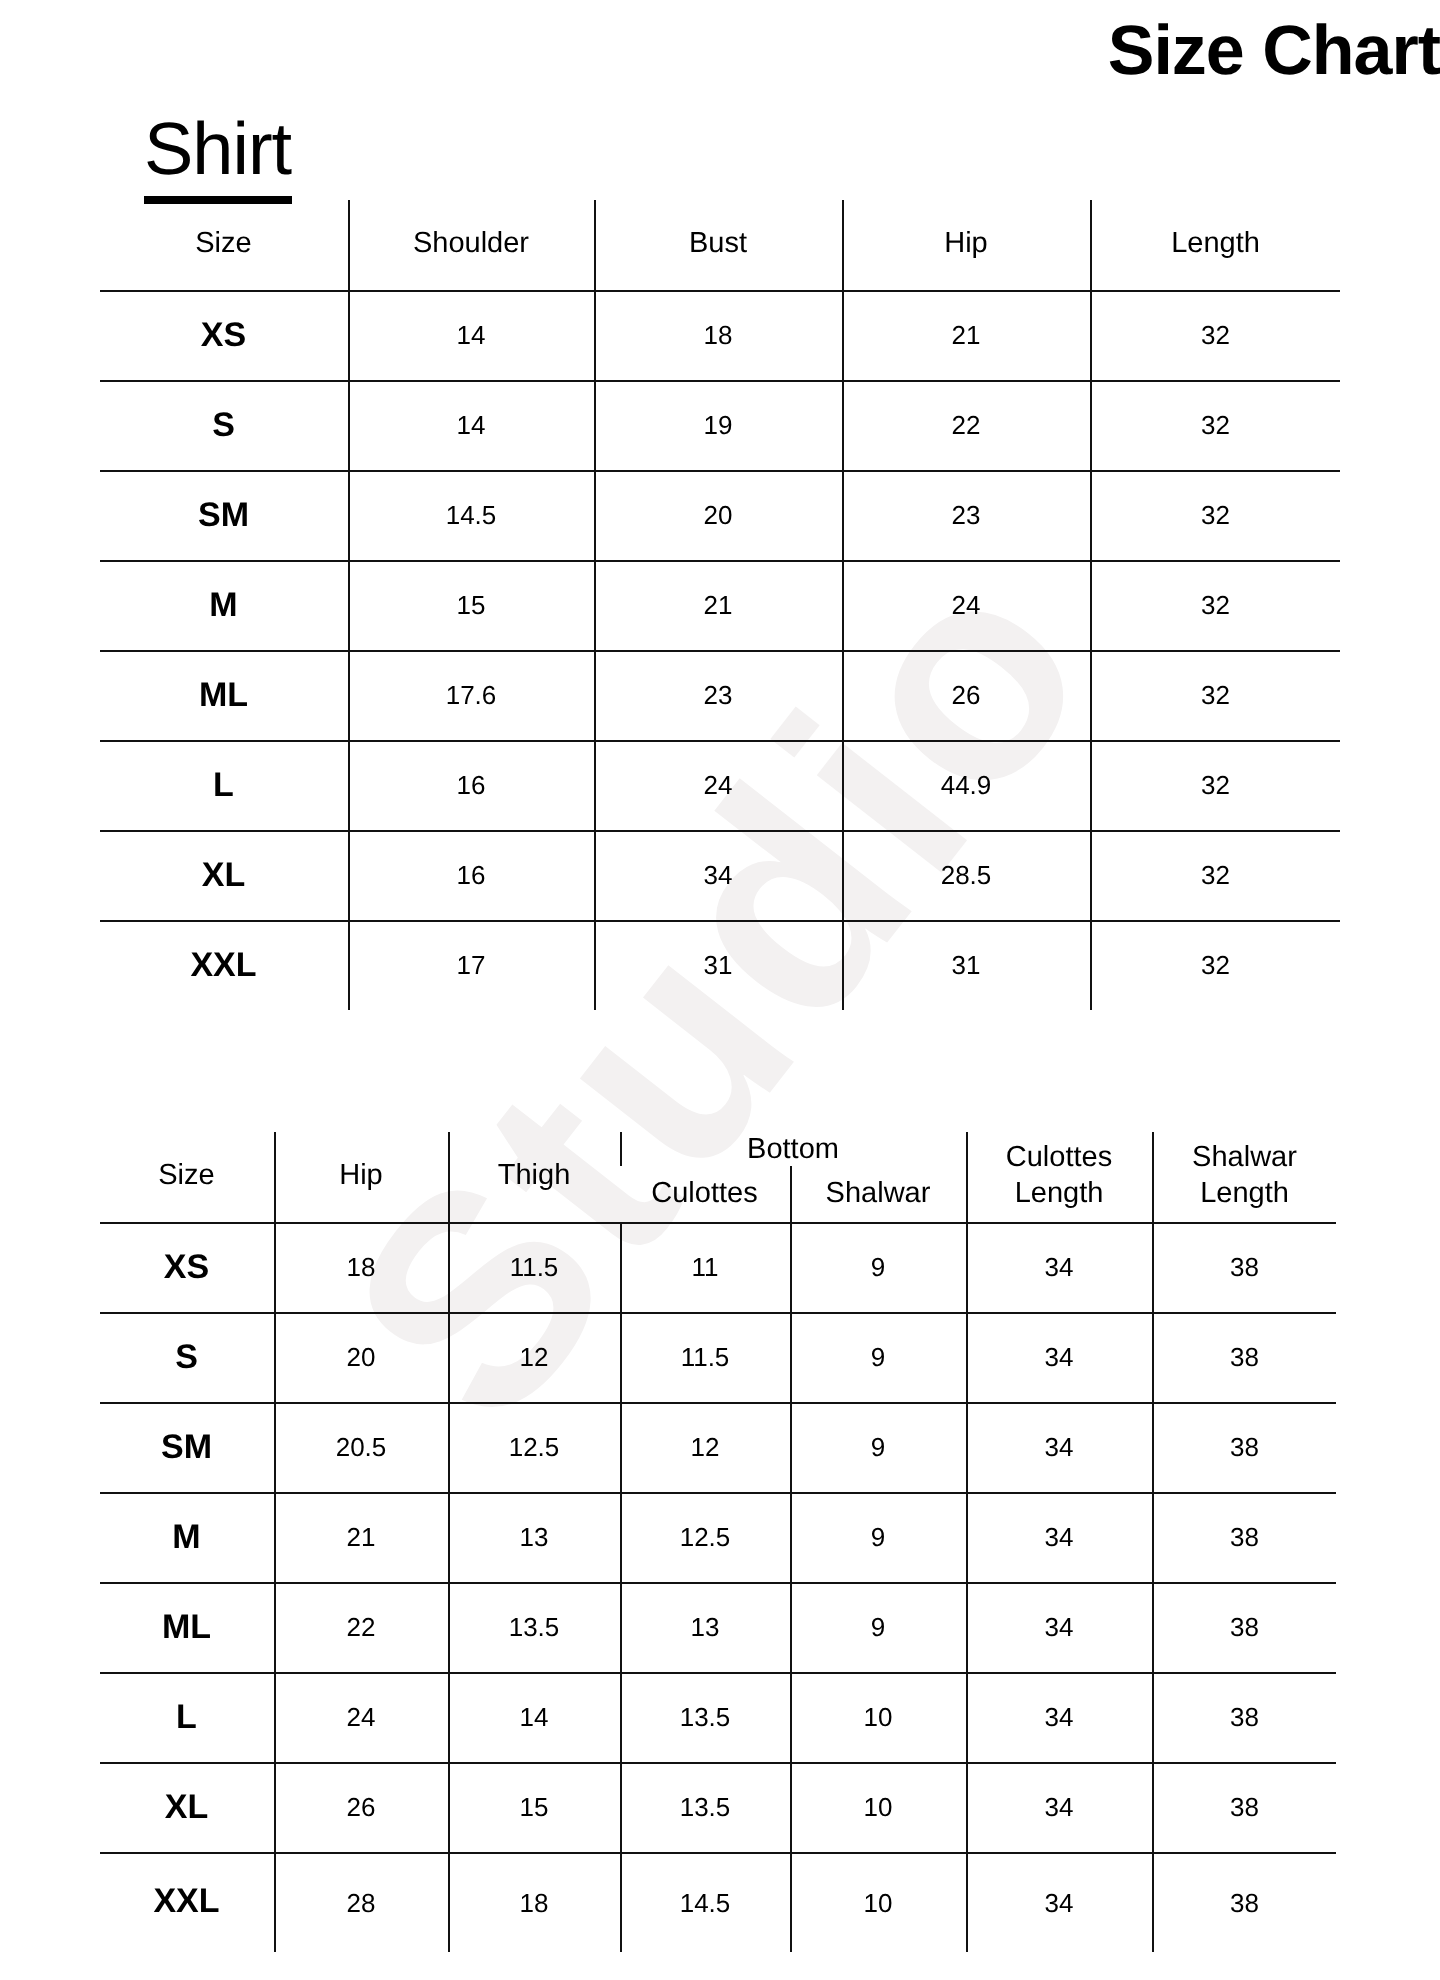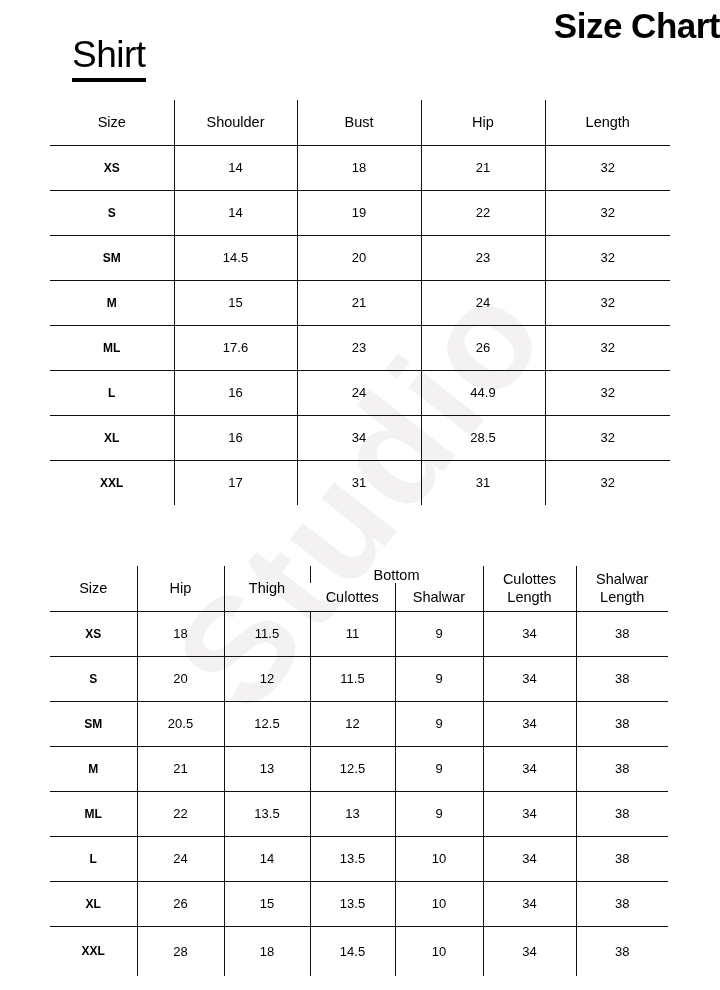--- a/index.html
+++ b/index.html
@@ -63,21 +63,21 @@
   .section-heading {
     position: absolute;
     font-size: 37px;
     font-weight: normal;
     line-height: 1;
     letter-spacing: -0.5px;
     padding-bottom: 5px;
     border-bottom: 4px solid #000;
     display: inline-block;
   }
-  #shirt-heading { top: 36px; left: 72px; }
+  #shirt-heading { top: 56px; left: 72px; }
   #trouser-heading { top: 516px; left: 83px; }
 
   
   .size-table {
     position: absolute;
     border-collapse: collapse;
     table-layout: fixed;
   }
   .size-table th,
   .size-table td {
@@ -98,21 +98,21 @@
   .size-table tbody td {
     font-size: 13px;
     font-weight: normal;
     border-bottom: 1.4px solid #111;
   }
   .size-table tbody tr:last-child td {
     border-bottom: none;
   }
   .size-table tbody td.size-cell {
     font-weight: bold;
-    font-size: 12px;
+    font-size: 17px;
   }
 
   
   #shirt-table {
     top: 100px;
     left: 50px;
     width: 620px;
   }
   #shirt-table thead th { height: 45px; }
   #shirt-table tbody td { height: 45px; }

